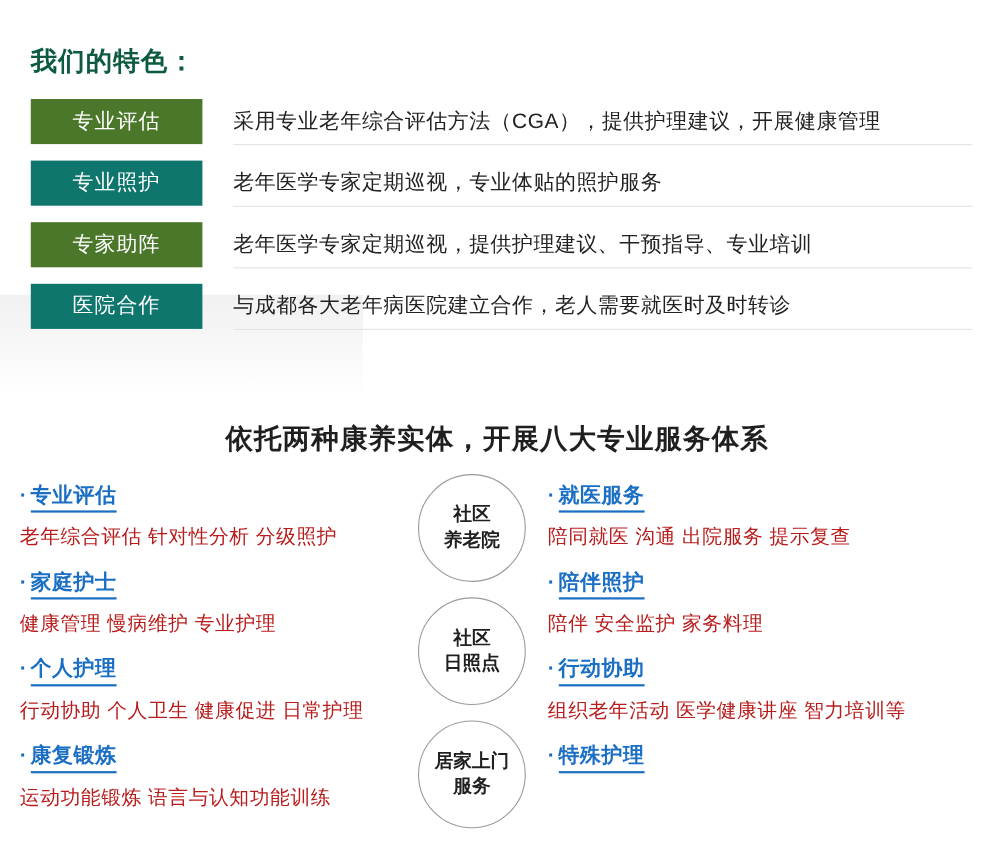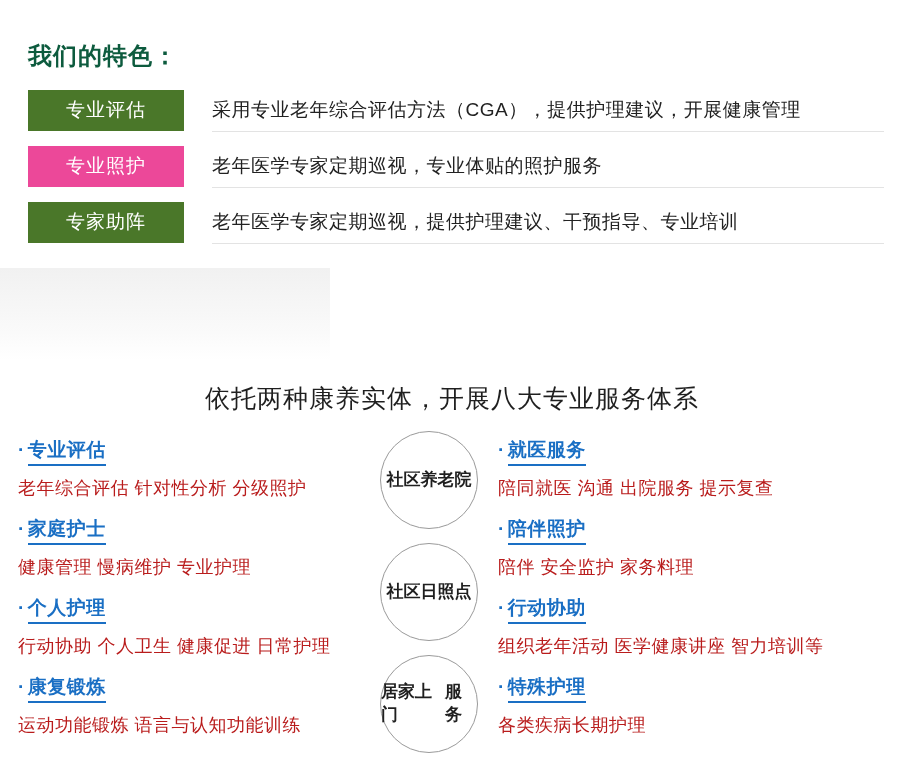--- a/index.html
+++ b/index.html
@@ -42,21 +42,21 @@
     height: 41px;
     display: flex;
     align-items: center;
     justify-content: center;
     color: #ffffff;
     font-size: 19px;
     letter-spacing: 1px;
     box-sizing: border-box;
   }
   .tag-green { background: #4a7729; }
-  .tag-blue  { background: #ec4899; font-family: Liberation Mono, monospace; }
+  .tag-blue  { background: #0f766e; font-family: Liberation Mono, monospace; }
 
   .feature-desc {
     padding-left: 28px;
     font-size: 19px;
     color: #222222;
     letter-spacing: 0.5px;
     white-space: nowrap;
   }
 
   
@@ -95,21 +95,21 @@
   .services-section {
     position: absolute;
     top: 368px;
     left: 0;
     width: 904px;
     height: 414px;
   }
   .services-title {
     text-align: center;
     font-size: 25px;
-    font-weight: normal;
+    font-weight: bold;
     color: #1f1f1f;
     letter-spacing: 1px;
     margin-top: 14px;
   }
 
   .services-grid {
     position: relative;
     margin-top: 22px;
     height: 340px;
   }
@@ -154,21 +154,21 @@
     left: 380px;
     top: -6px;
     width: 110px;
   }
   .circle {
     width: 96px;
     height: 96px;
     border-radius: 50%;
     border: 1.5px solid #9a9a9a;
     display: flex;
-    flex-direction: row;
+    flex-direction: column;
     align-items: center;
     justify-content: center;
     font-size: 17px;
     color: #1f1f1f;
     font-weight: bold;
     line-height: 1.35;
     margin-bottom: 14px;
     background: #ffffff;
   }
 </style>
@@ -196,20 +196,26 @@
       </div>
     </div>
 
     <div class="feature-row">
       <div class="feature-tag tag-green">专家助阵</div>
       <div class="feature-desc-wrap">
         <div class="feature-desc">老年医学专家定期巡视，提供护理建议、干预指导、专业培训</div>
       </div>
     </div>
 
+    <div class="feature-row">
+      <div class="feature-tag tag-blue">医院合作</div>
+      <div class="feature-desc-wrap">
+        <div class="feature-desc">与成都各大老年病医院建立合作，老人需要就医时及时转诊</div>
+      </div>
+    </div>
 
   </div>
 </div>
 
 <div class="services-section">
   <div class="services-title">依托两种康养实体，开展八大专业服务体系</div>
 
   <div class="services-grid">
 
     <div class="col col-left">
@@ -278,18 +284,17 @@
           <span class="svc-bullet">·</span>
           <span class="svc-head-text">行动协助</span>
         </div>
         <div class="svc-body">组织老年活动 医学健康讲座 智力培训等</div>
       </div>
       <div class="svc-item">
         <div class="svc-head">
           <span class="svc-bullet">·</span>
           <span class="svc-head-text">特殊护理</span>
         </div>
-        <div class="svc-body">各类疾病长期护理</div>
       </div>
     </div>
 
   </div>
 </div>
 
 </body></html>

